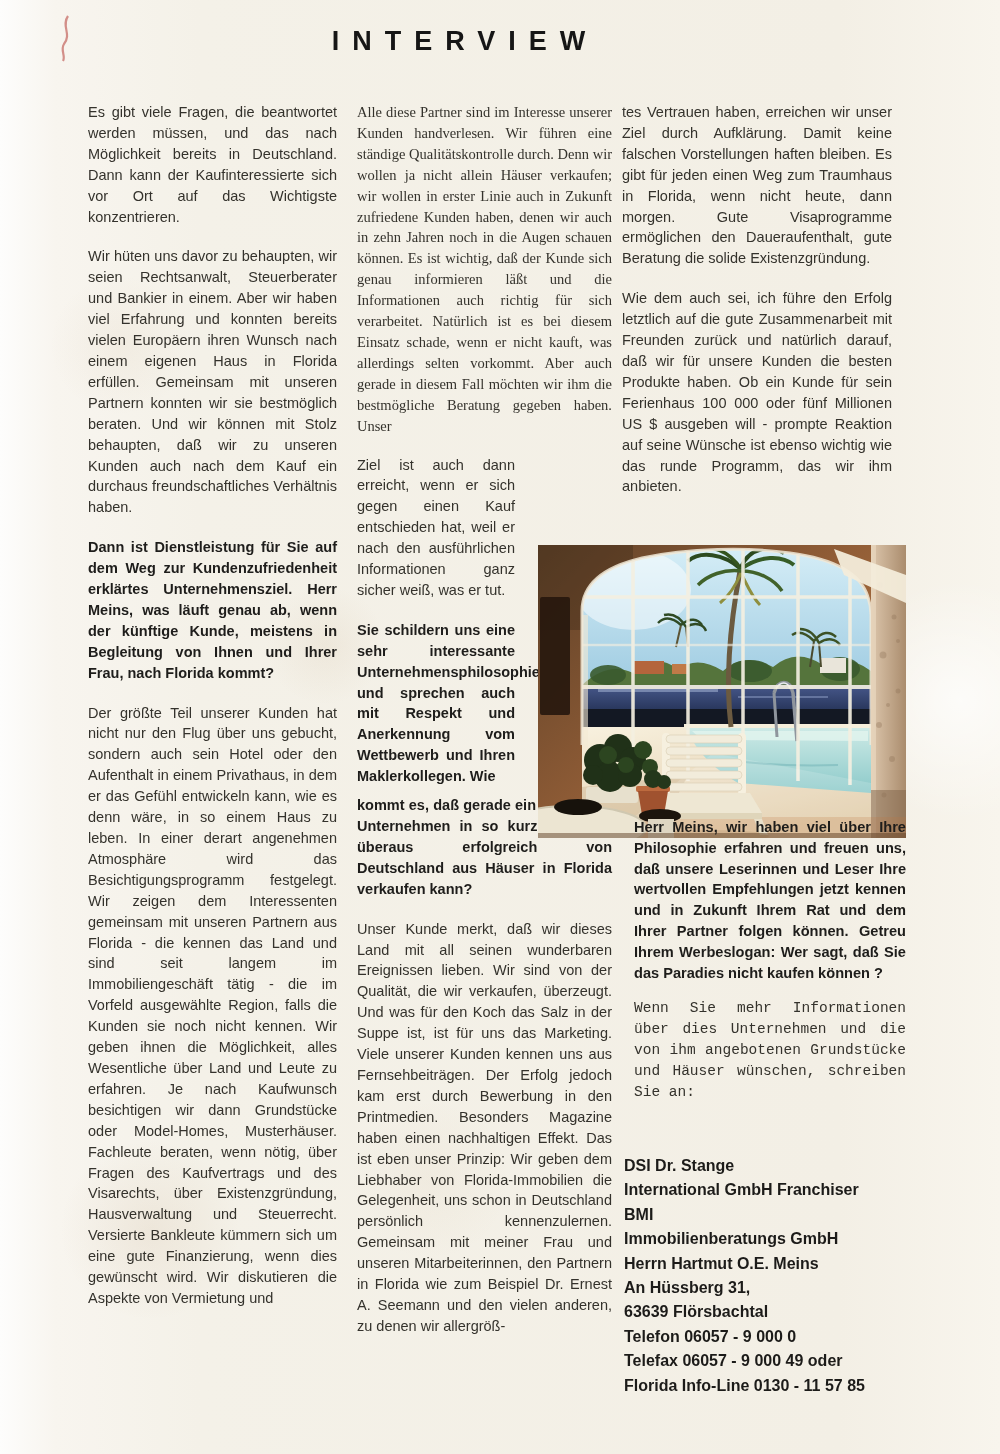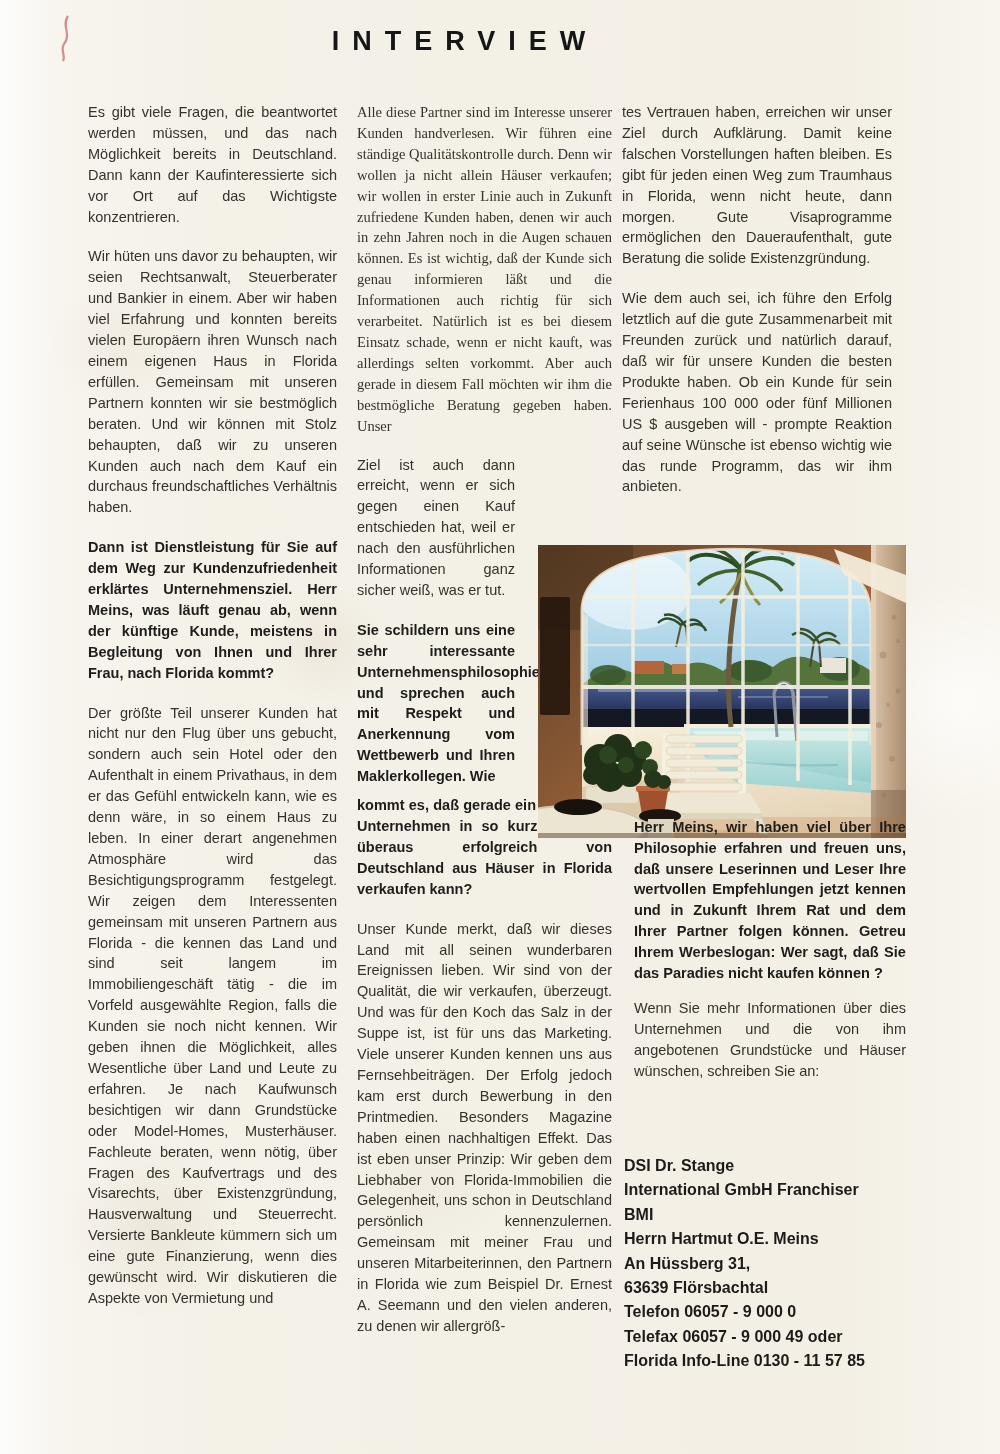--- a/index.html
+++ b/index.html
@@ -35,21 +35,21 @@
   .col1{left:88px;width:249px;}
   .col2{left:357px;width:255px;}
   .col3{left:622px;width:270px;}
   .narrow{width:158px;}
   p.cont{margin-bottom:18px;font-family:Liberation Serif, serif;}
   p.joined{margin-bottom:8px;}
   .bold-q{font-weight:700;color:#1e1d1b;}
   .photo{position:absolute;left:538px;top:545px;width:368px;height:293px;}
   .caption-block{position:absolute;left:622px;top:817px;width:272px;margin-left:12px;}
   .caption{font-weight:700;color:#1e1d1b;font-size:14.6px;line-height:20.8px;text-align:justify;margin:0 0 15px 0;}
-  .info{font-size:14.5px;line-height:20.9px;text-align:justify;margin:0;}
+  .info{font-size:14.5px;line-height:20.9px;text-align:justify;margin:0;font-family:Liberation Mono, monospace;}
   .contact{
     position:absolute;left:624px;top:1154px;width:330px;
     font-weight:700;font-size:16px;line-height:24.4px;color:#1c1b19;
   }
   .red-mark{position:absolute;left:56px;top:12px;}
 </style>
 </head>
 <body>
 
 <div id="page">
@@ -254,20 +254,21 @@
 
   <div class="caption-block">
     <p class="caption">Herr Meins, wir haben viel über Ihre Philosophie erfahren und freuen uns, daß unsere Leserinnen und Leser Ihre wertvollen Empfehlungen jetzt kennen und in Zukunft Ihrem Rat und dem Ihrer Partner folgen können. Getreu Ihrem Werbeslogan: Wer sagt, daß Sie das Paradies nicht kaufen können ?</p>
     <p class="info">Wenn Sie mehr Informationen über dies Unternehmen und die von ihm angebotenen Grundstücke und Häuser wünschen, schreiben Sie an:</p>
   </div>
 
   <div class="contact">
     <div>DSI Dr. Stange</div>
     <div>International GmbH Franchiser</div>
     <div>BMI</div>
+    <div>Immobilienberatungs GmbH</div>
     <div>Herrn Hartmut O.E. Meins</div>
     <div>An Hüssberg 31,</div>
     <div>63639 Flörsbachtal</div>
     <div>Telefon 06057 - 9 000 0</div>
     <div>Telefax 06057 - 9 000 49 oder</div>
     <div>Florida Info-Line 0130 - 11 57 85</div>
   </div>
 </div>
 
 </body></html>

